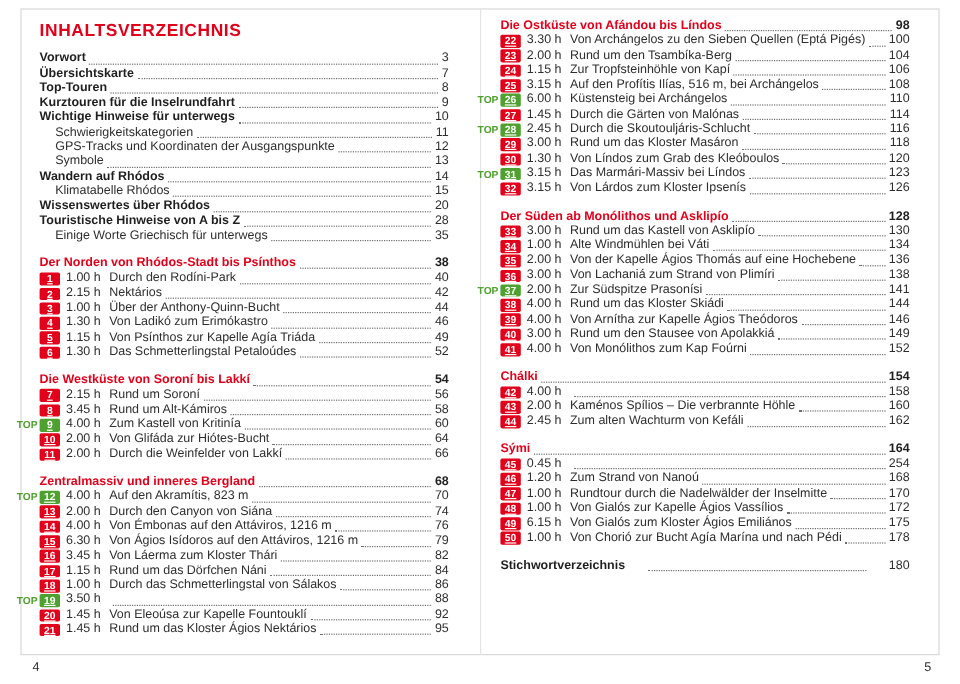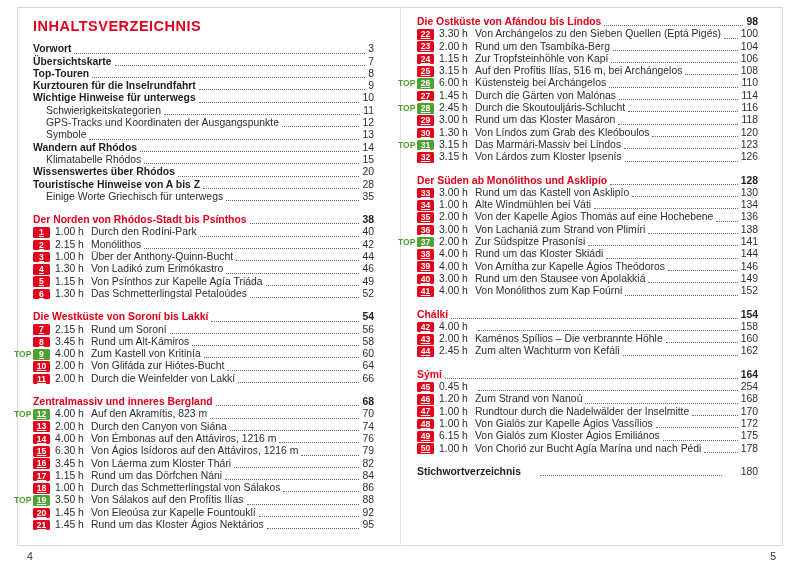--- a/index.html
+++ b/index.html
@@ -150,21 +150,21 @@
           <div class="tour-row">
             <span class="badge">1</span>
             <span class="time">1.00 h</span>
             <span class="title">Durch den Rodíni-Park</span>
             <span class="dots"></span>
             <span class="pg">40</span>
           </div>
           <div class="tour-row">
             <span class="badge">2</span>
             <span class="time">2.15 h</span>
-            <span class="title">Monólithos</span>
+            <span class="title">Nektários</span>
             <span class="dots"></span>
             <span class="pg">42</span>
           </div>
           <div class="tour-row">
             <span class="badge">3</span>
             <span class="time">1.00 h</span>
             <span class="title">Über der Anthony-Quinn-Bucht</span>
             <span class="dots"></span>
             <span class="pg">44</span>
           </div>
@@ -286,21 +286,20 @@
             <span class="badge">18</span>
             <span class="time">1.00 h</span>
             <span class="title">Durch das Schmetterlingstal von Sálakos</span>
             <span class="dots"></span>
             <span class="pg">86</span>
           </div>
           <div class="tour-row">
             <span class="top-label">TOP</span>
             <span class="badge green">19</span>
             <span class="time">3.50 h</span>
-            <span class="title">Von Sálakos auf den Profítis Ilías</span>
             <span class="dots"></span>
             <span class="pg">88</span>
           </div>
           <div class="tour-row">
             <span class="badge">20</span>
             <span class="time">1.45 h</span>
             <span class="title">Von Eleoúsa zur Kapelle Fountouklí</span>
             <span class="dots"></span>
             <span class="pg">92</span>
           </div>

